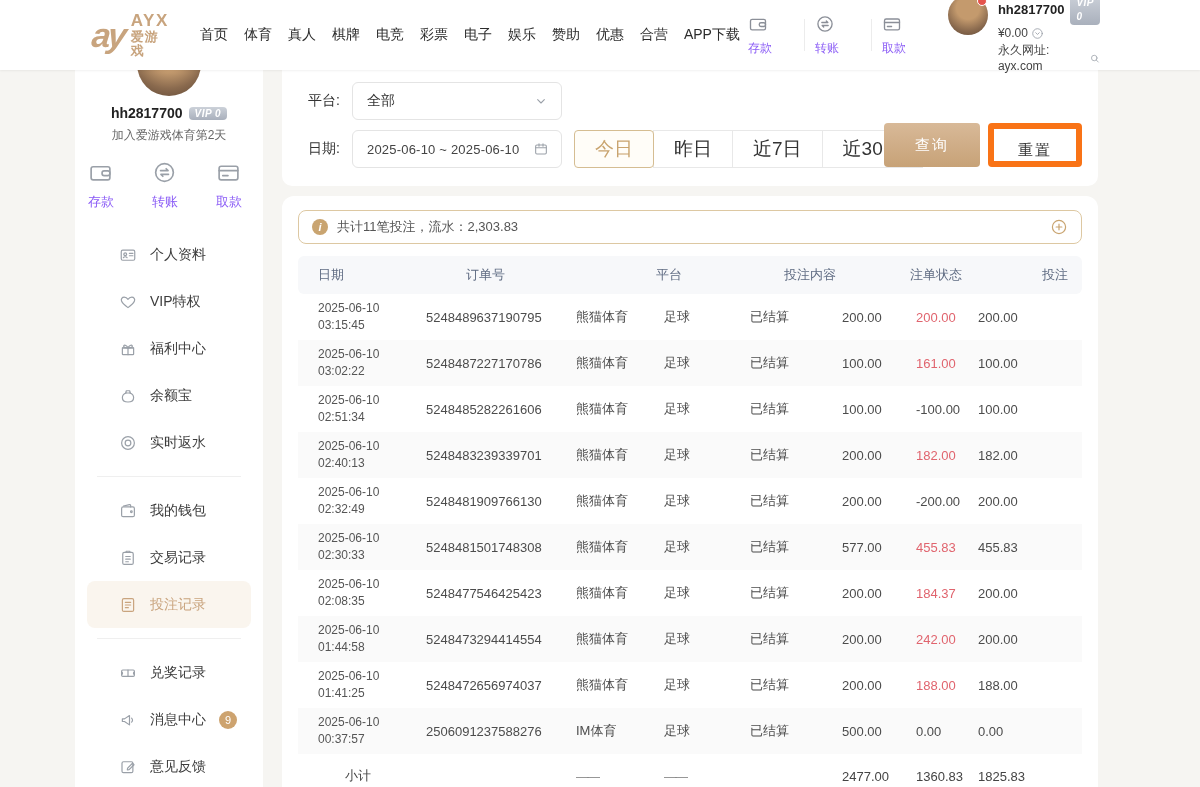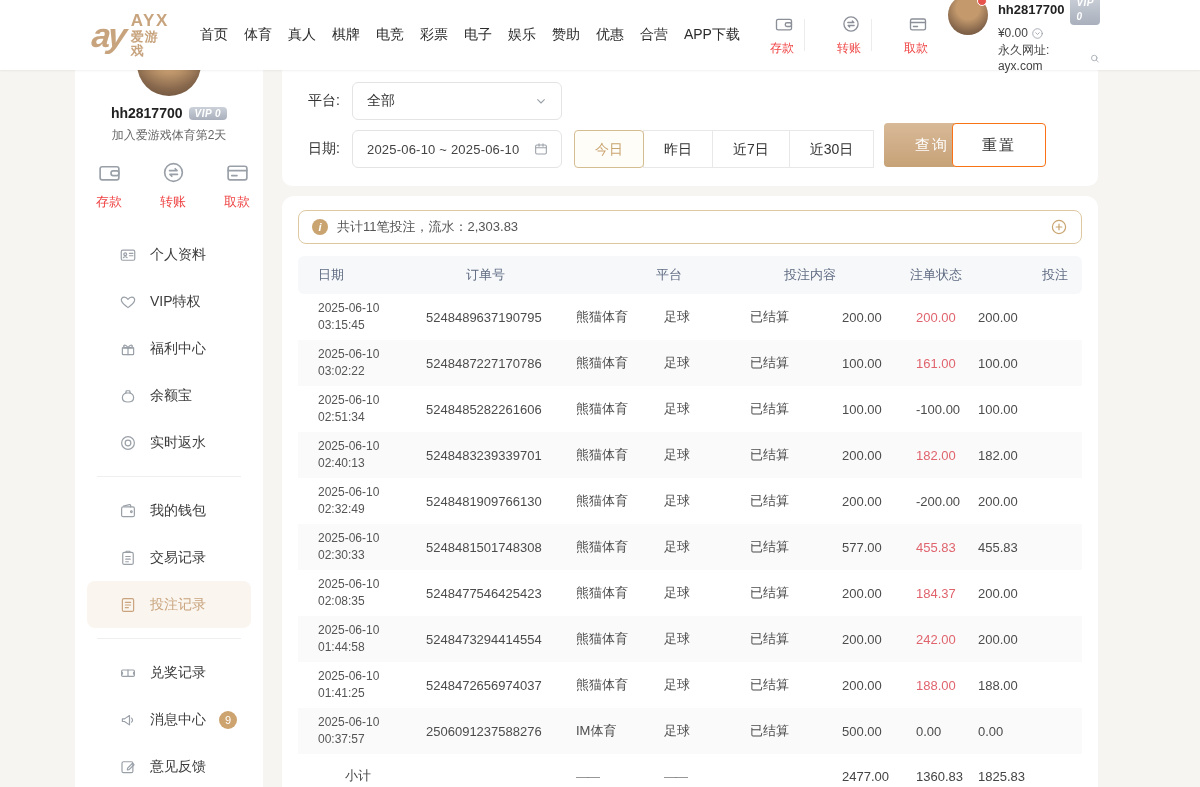--- a/index.html
+++ b/index.html
@@ -12,21 +12,21 @@
             display:flex; align-items:center; box-shadow:0 1px 2px rgba(0,0,0,.06); }
   .logo { display:flex; align-items:center; margin-left:92px; color:#c8a47e; cursor:pointer; }
   .logo-mark { font-size:34px; font-weight:bold; font-style:italic; letter-spacing:-3px; margin-right:7px; transform:skewX(-6deg); }
   .logo-text { line-height:1.05; }
   .logo-en { font-weight:bold; font-size:17px; letter-spacing:1.5px; }
   .logo-cn { font-size:13px; font-weight:bold; letter-spacing:1px; }
   .nav { display:flex; margin-left:22px; }
   .nav-item { font-size:14px; color:#2c2c2c; padding:0 8px; cursor:pointer; white-space:nowrap; }
   .top-right { margin-left:auto; display:flex; align-items:center; margin-right:100px; }
   .quick { display:flex; align-items:center; }
-  .quick-item { width:46px; text-align:right; color:#ef4444; cursor:pointer; }
+  .quick-item { width:46px; text-align:left; color:#8b5cf6; cursor:pointer; }
   .quick-item .ic { width:20px; height:20px; color:#8b8f98; }
   .quick-label { font-size:12px; margin-top:2px; }
   .quick-sep { width:1px; height:32px; background:#ececec; margin:0 10px; }
   .user { display:flex; margin-left:20px; }
   .user-avatar { position:relative; width:40px; height:40px; border-radius:50%; flex:0 0 40px; cursor:pointer;
       background:radial-gradient(circle at 50% 32%, #c49a6d 0 34%, #8a6a4e 68%, #5d4634 100%); }
   .user-avatar::after { content:""; position:absolute; top:1px; right:1px; width:8px; height:8px;
       border-radius:50%; background:#e5534b; border:1.5px solid #fff; }
   .user-info { margin-left:10px; font-size:12px; color:#555; line-height:1.4; }
   .user-name-row { display:flex; align-items:center; gap:6px; color:#222; font-weight:bold; font-size:13px; }
@@ -61,28 +61,28 @@
       border-radius:0 0 10px 10px; z-index:5; }
   .f-row { position:absolute; left:26px; height:46px; display:flex; align-items:center; }
   .f-row1 { top:8px; } .f-row2 { top:56px; }
   .f-label { width:44px; font-size:14px; color:#333; }
   .select-box, .date-box { width:210px; height:38px; border:1px solid #e4e4e4; border-radius:6px;
       display:flex; align-items:center; padding:0 12px 0 14px; background:#fff; cursor:pointer; }
   .select-box span { font-size:14px; color:#333; }
   .date-box span { font-size:13px; color:#444; letter-spacing:.2px; }
   .box-icon { margin-left:auto; width:16px; height:16px; color:#9aa0a8; }
   .ranges { display:flex; margin-left:12px; }
-  .range { min-width:53px; height:38px; line-height:36px; text-align:right; font-size:14px; color:#333;
+  .range { min-width:53px; height:38px; line-height:36px; text-align:right; font-size:19px; color:#333;
       border:1px solid #e8e8e8; margin-left:-1px; background:#fff; cursor:pointer; padding:0 20px; }
   .range:first-child { margin-left:0; }
   .range.active { border-color:#d5bd92; color:#c9a46f; border-radius:4px; position:relative; z-index:2; background:#fffdf8; }
   .btn { position:absolute; top:53px; height:44px; border-radius:4px; font-size:15px; text-align:center;
       line-height:44px; cursor:pointer; letter-spacing:2px; }
   .btn-search { left:602px; width:96px; background:linear-gradient(180deg,#d8b998,#c7a277); color:#fff; }
-  .btn-reset { left:670px; width:94px; background:#fff; border:1px solid #f97316; color:#333; line-height:42px; }
+  .btn-reset { left:706px; width:94px; background:#fff; border:6px solid #f97316; color:#333; line-height:42px; }
 
   
   .records-panel { position:absolute; left:282px; top:196px; width:816px; bottom:0; background:#fff;
       border-radius:12px 12px 0 0; z-index:5; overflow:hidden; }
   .summary { margin:14px 16px 12px; height:34px; border:1px solid #ddc8a2; border-radius:8px;
       display:flex; align-items:center; padding:0 13px; gap:9px; font-size:13px; color:#555; }
   .info-dot { width:16px; height:16px; border-radius:50%; background:#c9a470; color:#fff; font-size:11px;
       font-weight:bold; font-style:italic; text-align:center; line-height:16px; flex:0 0 16px; }
   .plus-btn { margin-left:auto; color:#c9a470; cursor:pointer; display:flex; }
   .plus-btn .ic { width:18px; height:18px; }

